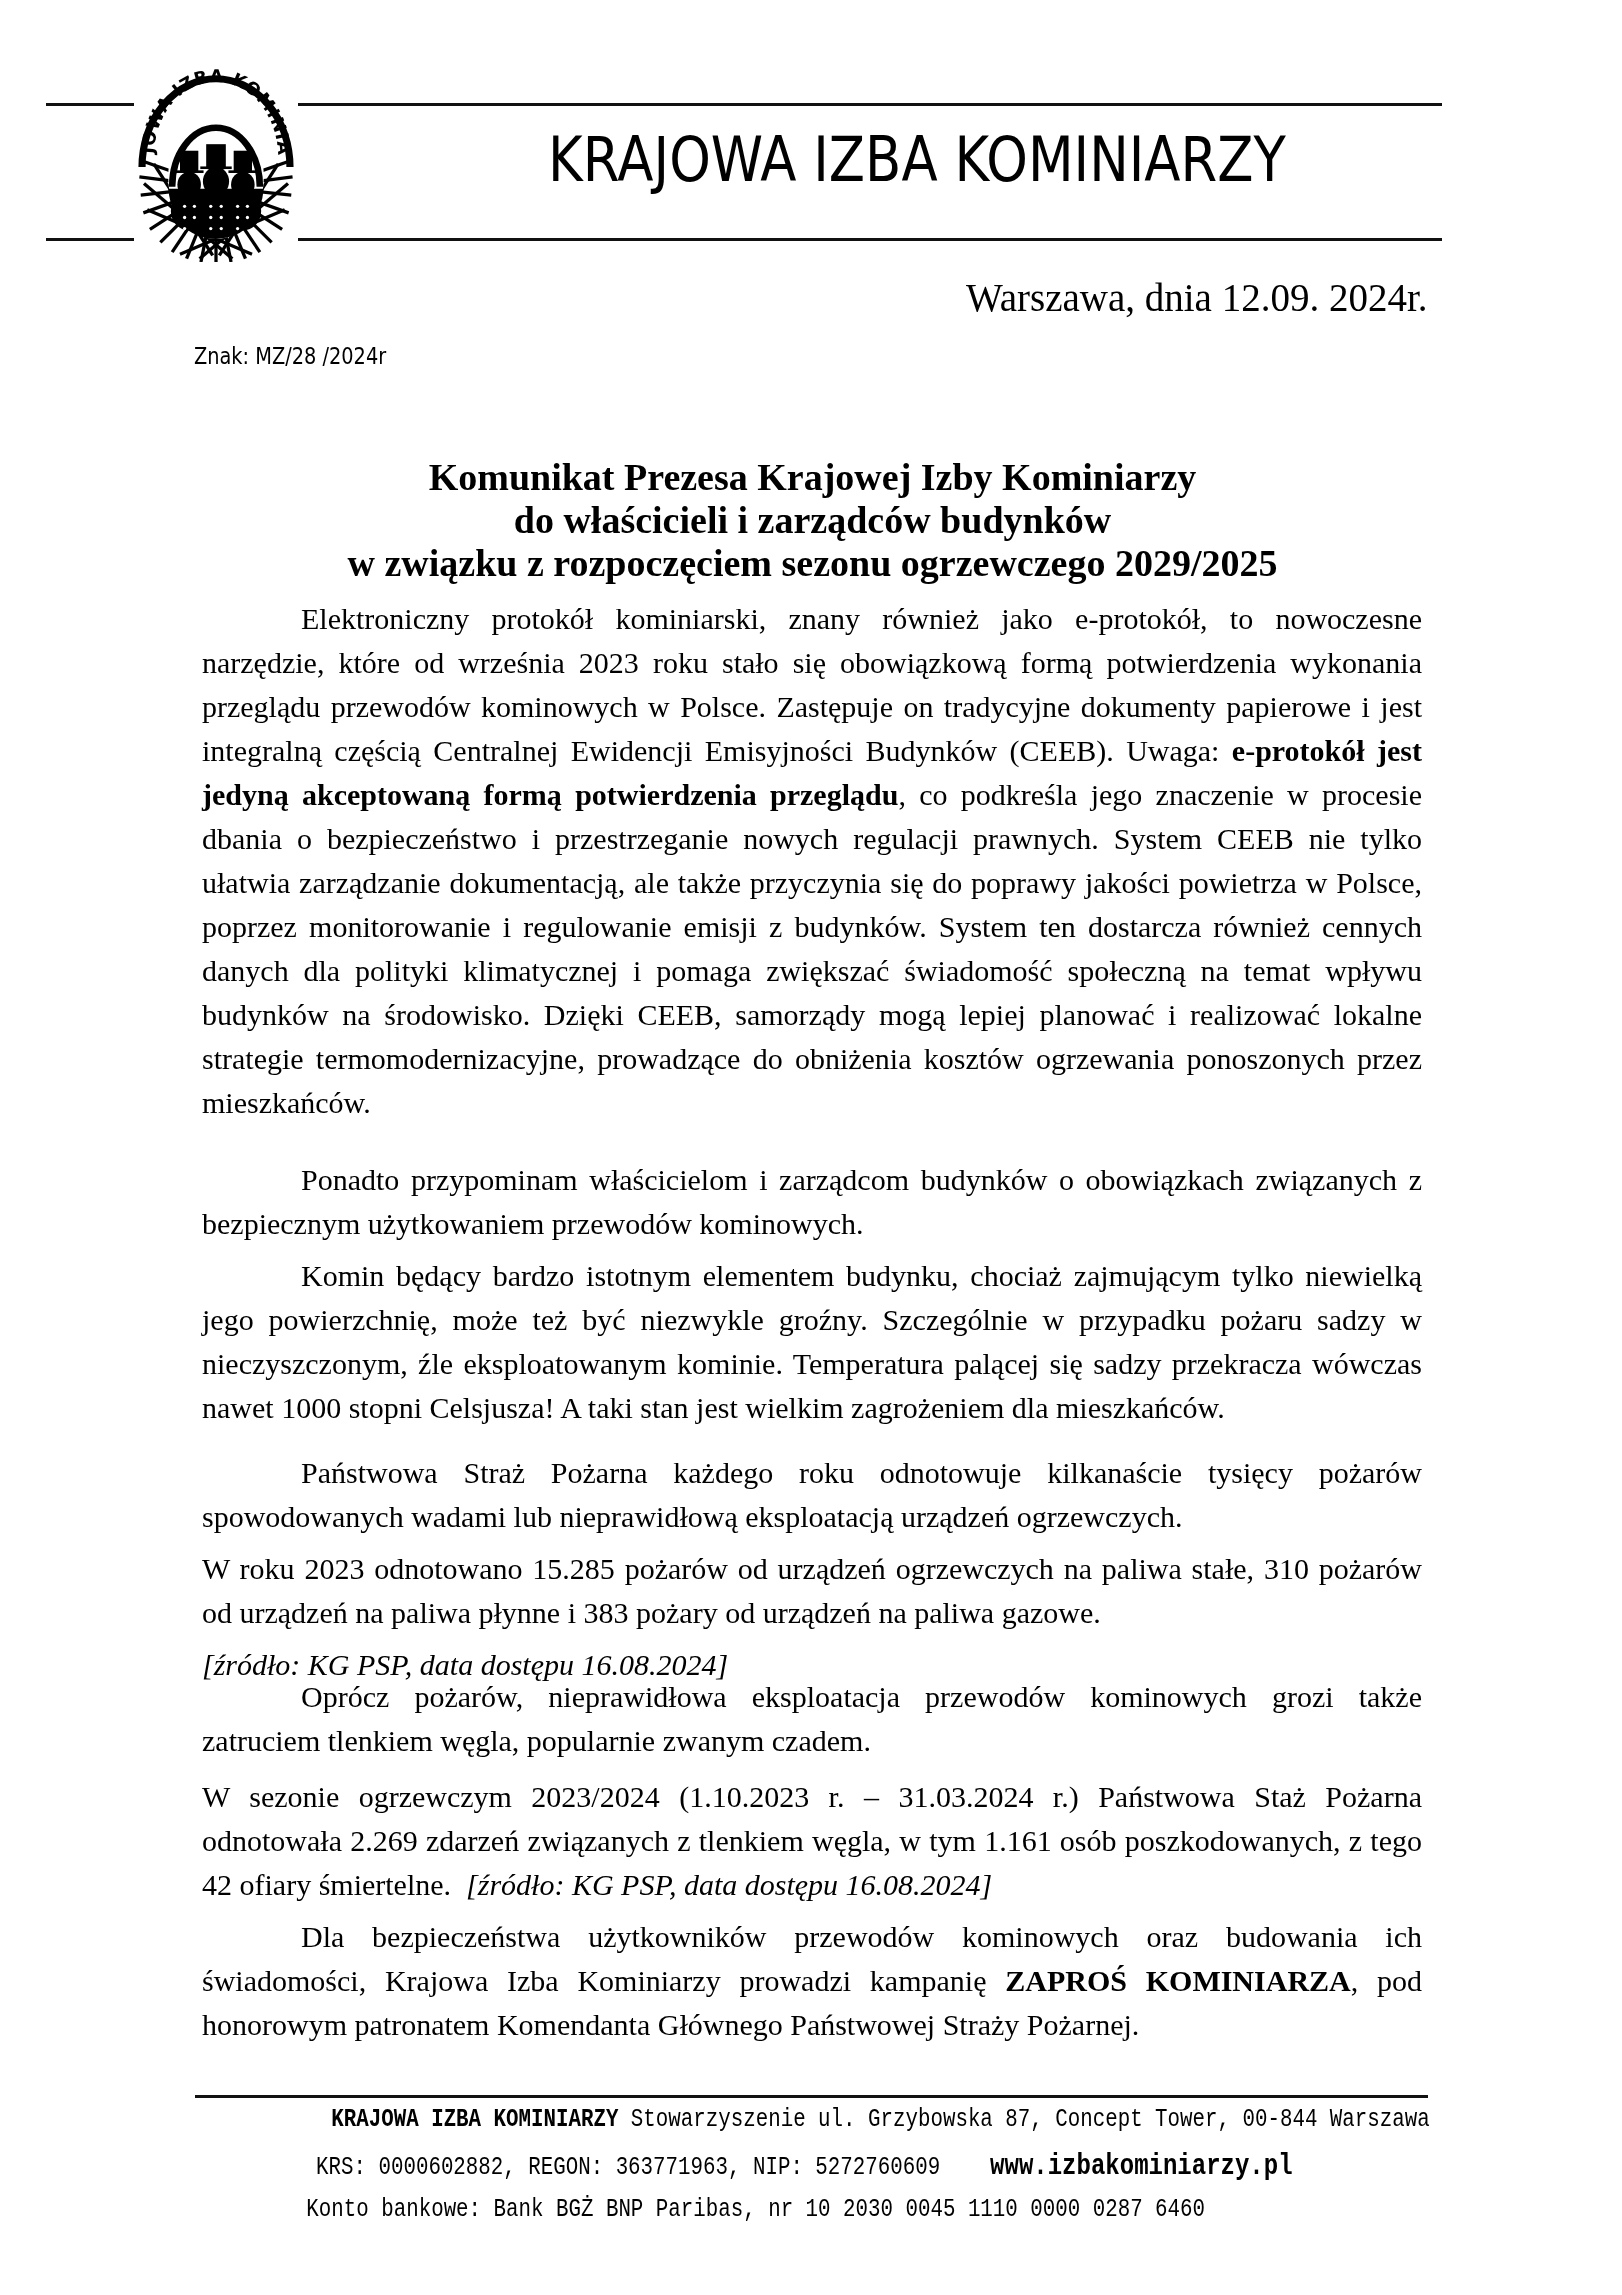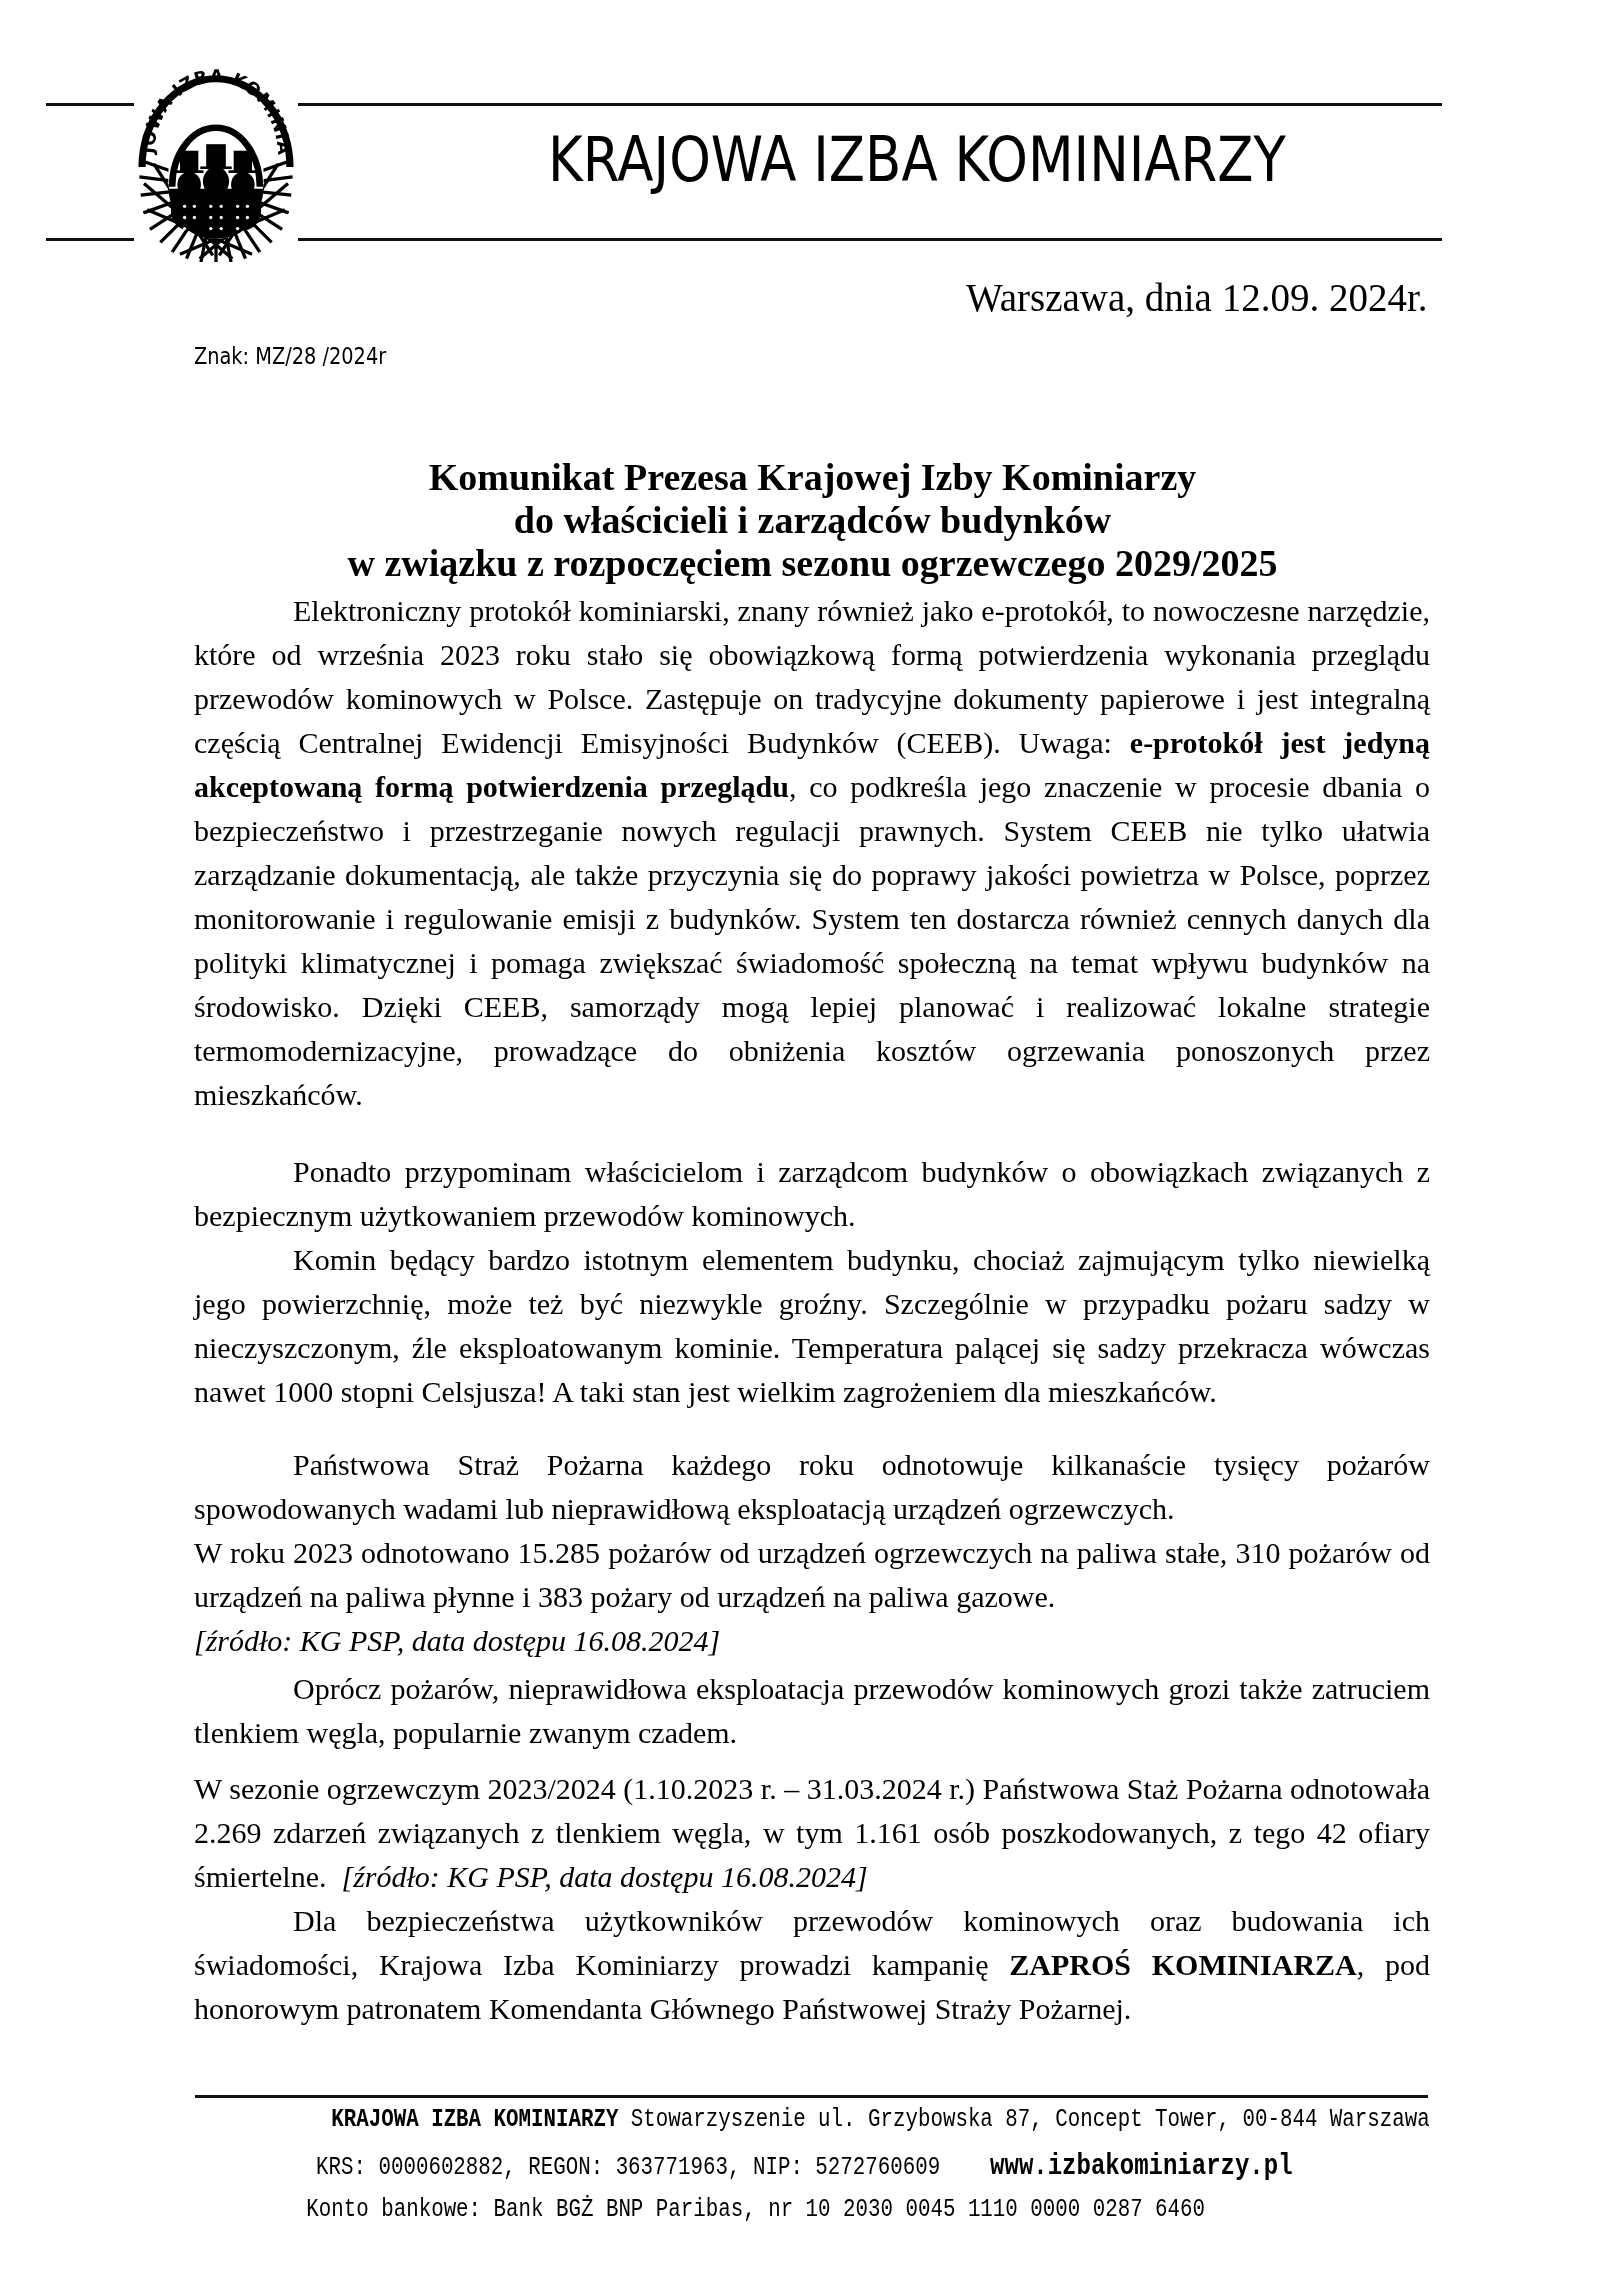--- a/index.html
+++ b/index.html
@@ -23,21 +23,21 @@
   .title-block {
     position: absolute; left: 194px; top: 424px; width: 1237px; text-align: center;
     font-family: "Liberation Serif", serif; font-weight: bold; font-size: 38px; line-height: 43px; margin-top: 32px;
   }
   .title-block div { white-space: nowrap; }
   .body {
     position: absolute; left: 194px; width: 1236px;
     font-family: "Liberation Serif", serif; font-size: 30px; line-height: 44px;
     text-align: justify;
   }
-  .body p { margin: 0; }
+  .body p { margin: 8px; }
   .indent { text-indent: 99px; }
   .nojust { text-align: left; }
   .b { font-weight: bold; }
   .i { font-style: italic; }
   .footer-rule { position: absolute; left: 195px; top: 2095px; width: 1233px; height: 2.6px; background: #111; }
   .footer {
     position: absolute; left: 194px; width: 1236px; 
     font-family: Liberation Mono, monospace; font-size: 26px; white-space: nowrap;
   }
   .footer .inner { display: inline-block; transform: scaleX(0.80); transform-origin: center top; }

